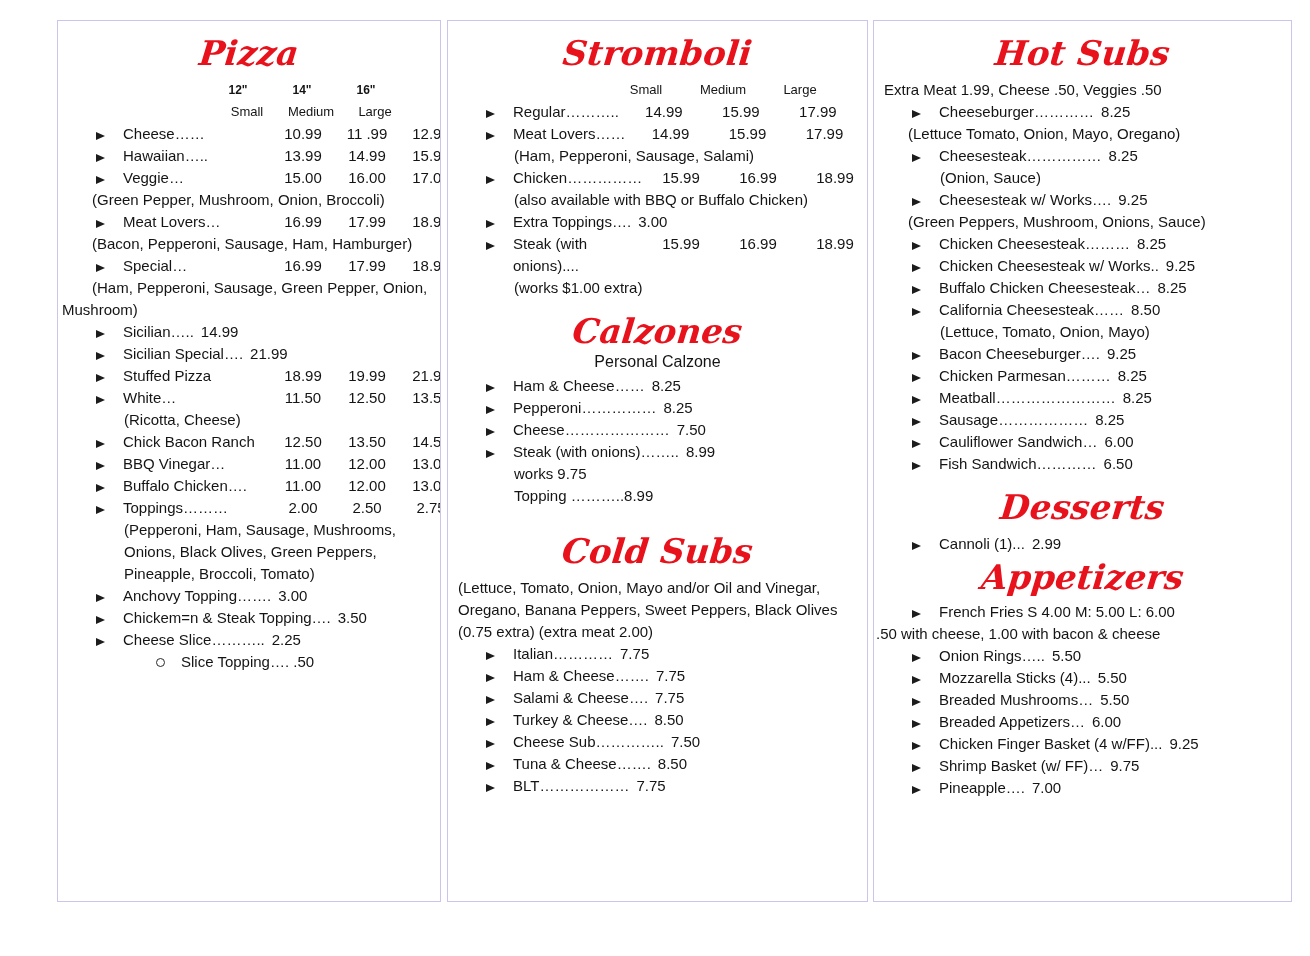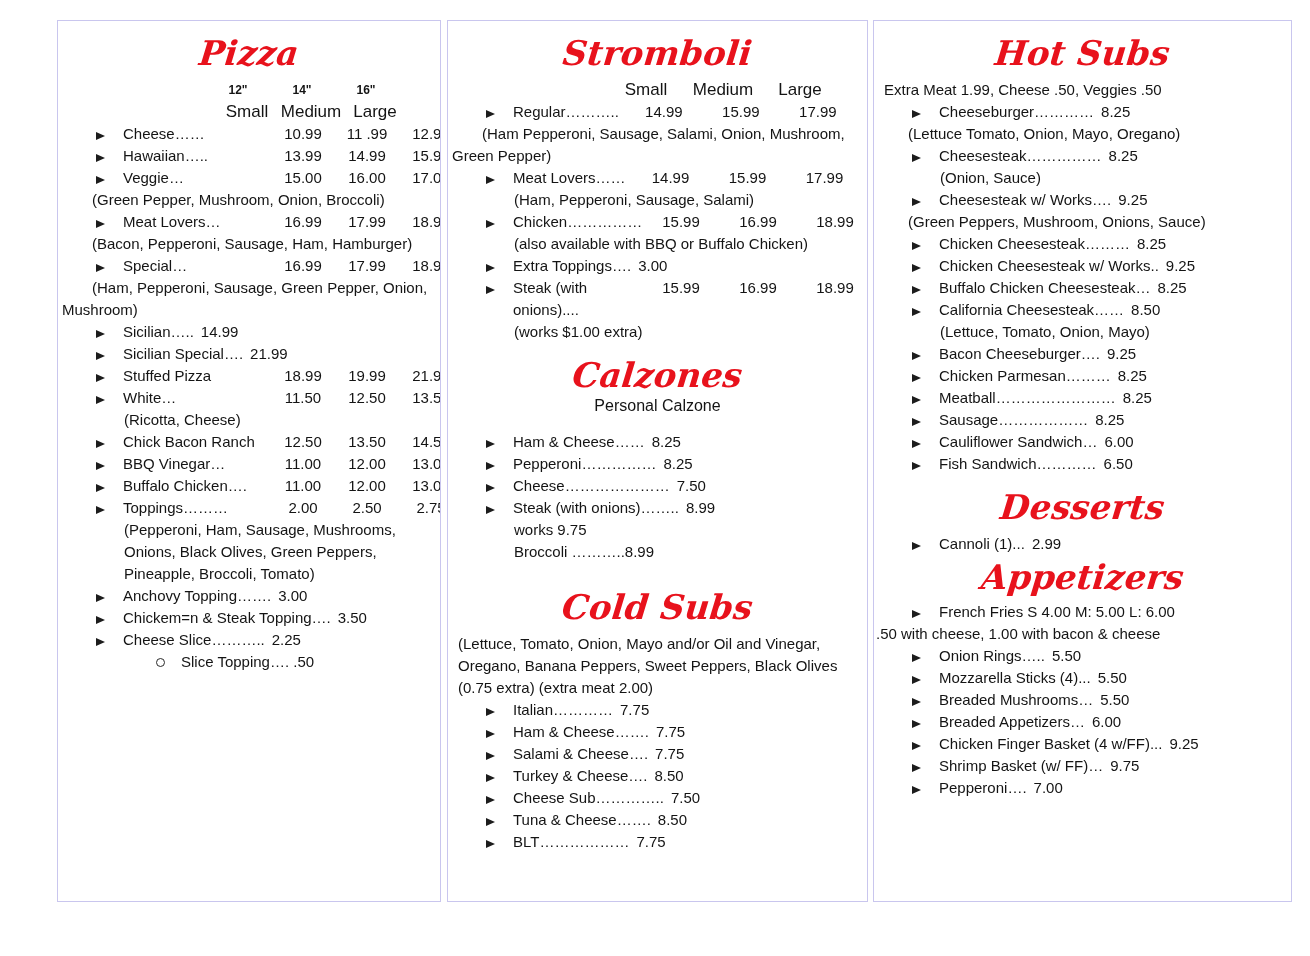--- a/index.html
+++ b/index.html
@@ -16,25 +16,25 @@
   #col1{left:447px;width:421px}
   #col2{left:873px;width:419px}
 
   .heading{
     font-family:"DejaVu Serif",serif;font-style:italic;font-weight:bold;
     font-size:34px;line-height:40px;color:var(--red,#e8121c);
     text-align:center;margin:12px 0 6px;transform:skewX(-6deg);
   }
   .heading.lg{margin-top:24px}
   .heading.sm{margin-top:2px;margin-bottom:4px}
-  .subtitle{text-align:center;font-size:16px;line-height:18px;margin:-4px 0 16px}
+  .subtitle{text-align:center;font-size:16px;line-height:18px;margin:-4px 0 4px}
 
   .hdr{display:flex;line-height:22px}
   .sizes{font-weight:bold;font-size:12px;margin-top:6px}
-  .labels{font-size:17px}
+  .labels{font-size:13px}
   .c1.sizes{padding-left:148px}
   .c1.labels{padding-left:157px}
   .c2.labels{padding-left:153px}
   .hcell{flex:0 0 64px;width:64px;text-align:center}
   .c2 .hcell{margin-left:13px}
 
   .row{display:flex;align-items:baseline;padding-left:38px;font-size:15px;line-height:22px}
   .bullet{
     flex:0 0 0;width:0;height:0;
     border-left:9px solid #1c1c1c;border-top:4.5px solid transparent;border-bottom:4.5px solid transparent;
@@ -193,21 +193,20 @@
       <span class="hcell">Medium</span>
       <span class="hcell">Large</span>
     </div>
     <div class="row item c2 cols">
       <span class="bullet"></span>
       <span class="iname">Regular………..</span>
       <span class="pcell">14.99</span>
       <span class="pcell">15.99</span>
       <span class="pcell">17.99</span>
     </div>
-    <div class="note hang">(Ham Pepperoni, Sausage, Salami, Onion, Mushroom, Green Pepper)</div>
     <div class="row item c2 cols">
       <span class="bullet"></span>
       <span class="iname">Meat Lovers……</span>
       <span class="pcell">14.99</span>
       <span class="pcell">15.99</span>
       <span class="pcell">17.99</span>
     </div>
     <div class="note indent">(Ham, Pepperoni, Sausage, Salami)</div>
     <div class="row item c2 cols">
       <span class="bullet"></span>
@@ -246,21 +245,21 @@
       <span class="bullet"></span>
       <span class="iname">Cheese…………………</span>
       <span class="pinline">7.50</span>
     </div>
     <div class="row item c2">
       <span class="bullet"></span>
       <span class="iname">Steak (with onions)……..</span>
       <span class="pinline">8.99</span>
     </div>
     <div class="note plain">works 9.75</div>
-    <div class="note plain">Broccoli ………..8.99</div>
+    <div class="note plain">Topping ………..8.99</div>
     <div class="heading lg">Cold Subs</div>
     <div class="note center">(Lettuce, Tomato, Onion, Mayo and/or Oil and Vinegar, Oregano, Banana Peppers, Sweet Peppers, Black Olives (0.75 extra) (extra meat 2.00)</div>
     <div class="row item c2">
       <span class="bullet"></span>
       <span class="iname">Italian…………</span>
       <span class="pinline">7.75</span>
     </div>
     <div class="row item c2">
       <span class="bullet"></span>
       <span class="iname">Ham &amp; Cheese…….</span>
@@ -401,16 +400,16 @@
       <span class="iname">Chicken Finger Basket (4 w/FF)...</span>
       <span class="pinline">9.25</span>
     </div>
     <div class="row item c3">
       <span class="bullet"></span>
       <span class="iname">Shrimp Basket (w/ FF)…</span>
       <span class="pinline">9.75</span>
     </div>
     <div class="row item c3">
       <span class="bullet"></span>
-      <span class="iname">Pepperoni….</span>
+      <span class="iname">Pineapple….</span>
       <span class="pinline">7.00</span>
     </div>
   </div>
 
 </body></html>

